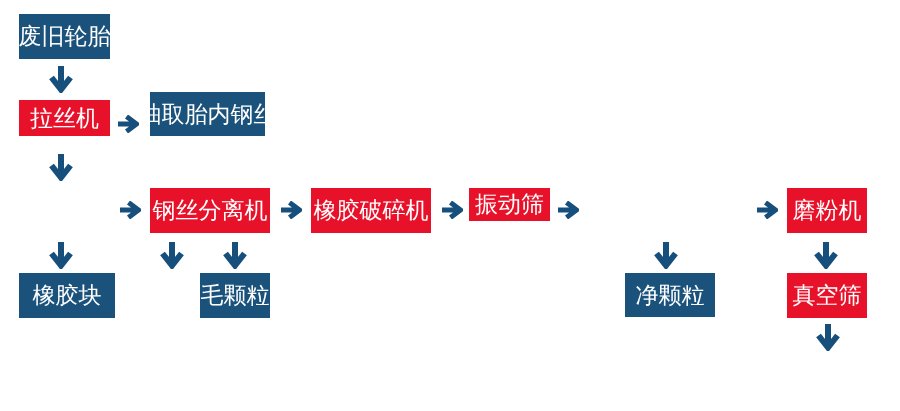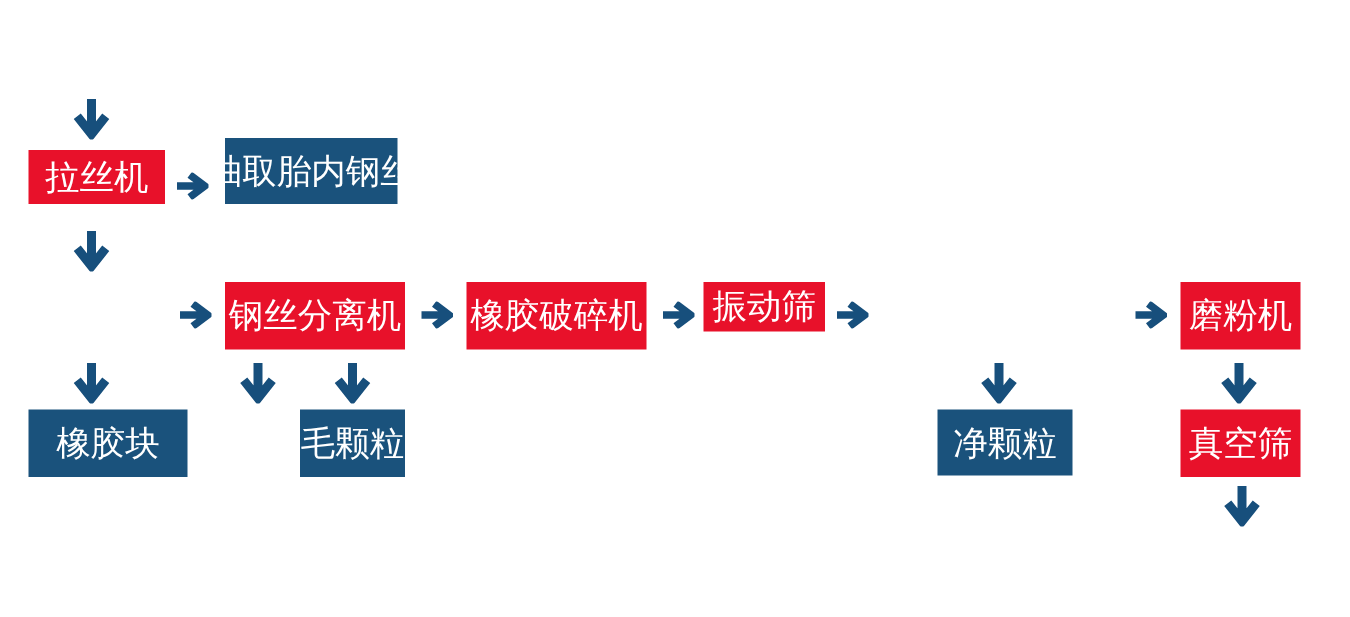--- a/index.html
+++ b/index.html
@@ -41,29 +41,30 @@
     position: absolute;
     color: var(--arrow);
     line-height: 0;
   }
 </style>
 </head>
 <body>
 
 <div class="canvas">
 
+  <div class="node blue" style="left:19px;top:14px;width:91px;height:45px">废旧轮胎</div>
   <div class="node red" style="left:19px;top:100px;width:91px;height:36px">拉丝机</div>
   <div class="node blue" style="left:150px;top:92px;width:115px;height:44px">抽取胎内钢丝</div>
 
   <div class="node red" style="left:150px;top:188px;width:120px;height:45px">钢丝分离机</div>
   <div class="node red" style="left:311px;top:188px;width:120px;height:45px">橡胶破碎机</div>
   <div class="node red" style="left:469px;top:188px;width:81px;height:33px">振动筛</div>
   <div class="node red" style="left:787px;top:188px;width:80px;height:45px">磨粉机</div>
 
-  <div class="node blue" style="left:19px;top:273px;width:106px;height:45px">橡胶块</div>
+  <div class="node blue" style="left:19px;top:273px;width:96px;height:45px">橡胶块</div>
   <div class="node blue" style="left:200px;top:273px;width:70px;height:45px">毛颗粒</div>
   <div class="node blue" style="left:625px;top:273px;width:90px;height:44px">净颗粒</div>
   <div class="node red" style="left:787px;top:273px;width:80px;height:45px">真空筛</div>
 
 
   <div class="arrow" style="left:48px;top:65px">
     <svg width="26" height="28" viewBox="0 0 26 28">
         <path d="M13 1 L13 23 M3.5 12.5 L13 24.5 L22.5 12.5" fill="none" stroke="currentColor" stroke-width="6"></path>
       </svg>
   </div>

